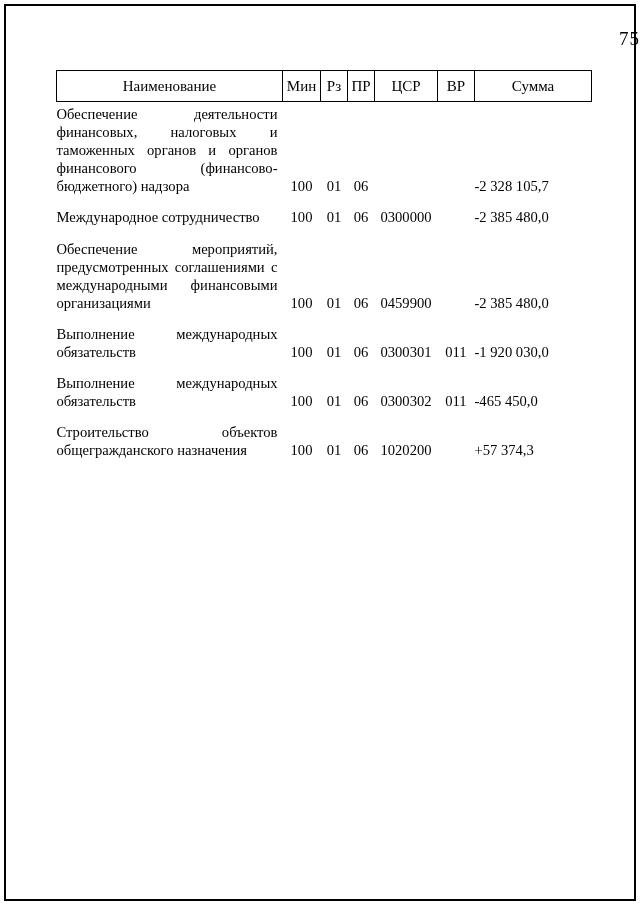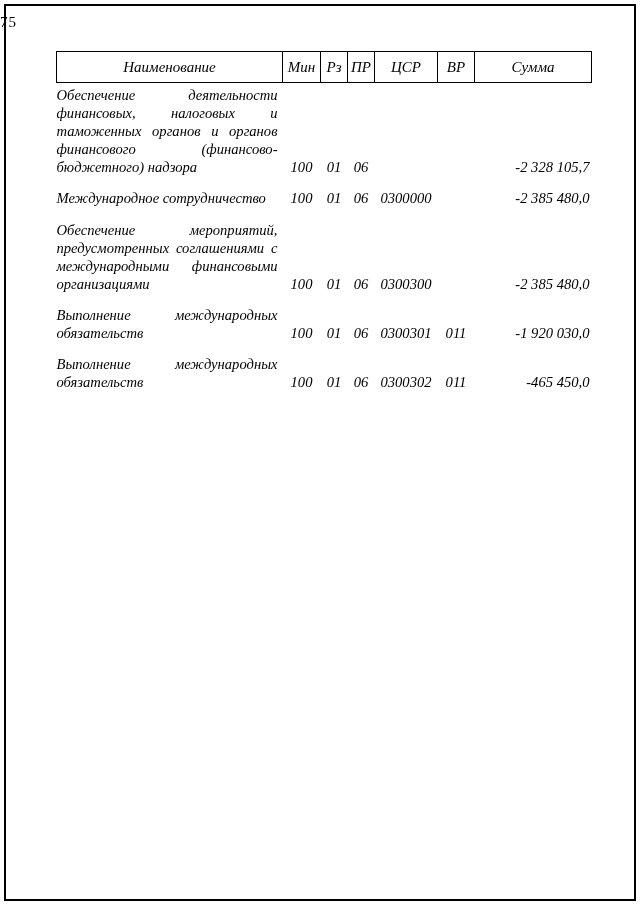--- a/index.html
+++ b/index.html
@@ -12,31 +12,30 @@
     color: #000;
     overflow: hidden;
   }
   .scan-frame {
     position: absolute;
     top: 4px; left: 4px; right: 4px; bottom: 4px;
     border: 2px solid #000;
     pointer-events: none;
   }
   .page-number {
-    text-align: left;
-    margin-top: 14px;
-    font-size: 15px;
+    text-align: right;
+    margin-top: 28px;
+    font-size: 19px;
     letter-spacing: 1px;
   }
   table.budget {
     margin: 20px 0 0 56px;
     width: 535px;
     border-collapse: collapse;
     table-layout: fixed;
-    font-style: italic;
   }
   thead th {
     border: 1px solid #000;
     height: 31px;
     font-weight: normal;
     font-size: 15px;
     text-align: center;
     vertical-align: middle;
   }
   tbody td {
@@ -49,21 +48,20 @@
     vertical-align: top;
     text-align: justify;
     text-align-last: left;
     padding-right: 5px;
   }
   tbody td.min, tbody td.rz, tbody td.pr, tbody td.csr, tbody td.vr {
     text-align: center;
     white-space: nowrap;
   }
   tbody td.sum {
-    text-align: right;
     padding-right: 2px;
     white-space: nowrap;
   }
   tbody tr.bold td { font-weight: bold; }
 </style>
 </head>
 <body>
 
 <div class="scan-frame"></div>
 
@@ -107,21 +105,21 @@
         <td class="pr">06</td>
         <td class="csr">0300000</td>
         <td class="vr"></td>
         <td class="sum">-2 385 480,0</td>
       </tr>
       <tr>
         <td class="name">Обеспечение мероприятий, предусмотренных соглашениями с международными финансовыми организациями</td>
         <td class="min">100</td>
         <td class="rz">01</td>
         <td class="pr">06</td>
-        <td class="csr">0300300</td>
+        <td class="csr">0459900</td>
         <td class="vr"></td>
         <td class="sum">-2 385 480,0</td>
       </tr>
       <tr>
         <td class="name">Выполнение международных обязательств</td>
         <td class="min">100</td>
         <td class="rz">01</td>
         <td class="pr">06</td>
         <td class="csr">0300301</td>
         <td class="vr">011</td>
@@ -129,14 +127,23 @@
       </tr>
       <tr>
         <td class="name">Выполнение международных обязательств</td>
         <td class="min">100</td>
         <td class="rz">01</td>
         <td class="pr">06</td>
         <td class="csr">0300302</td>
         <td class="vr">011</td>
         <td class="sum">-465 450,0</td>
       </tr>
+      <tr>
+        <td class="name">Строительство объектов общегражданского назначения</td>
+        <td class="min">100</td>
+        <td class="rz">01</td>
+        <td class="pr">06</td>
+        <td class="csr">1020200</td>
+        <td class="vr"></td>
+        <td class="sum">+57 374,3</td>
+      </tr>
     </tbody>
 </table>
 
 </body></html>

